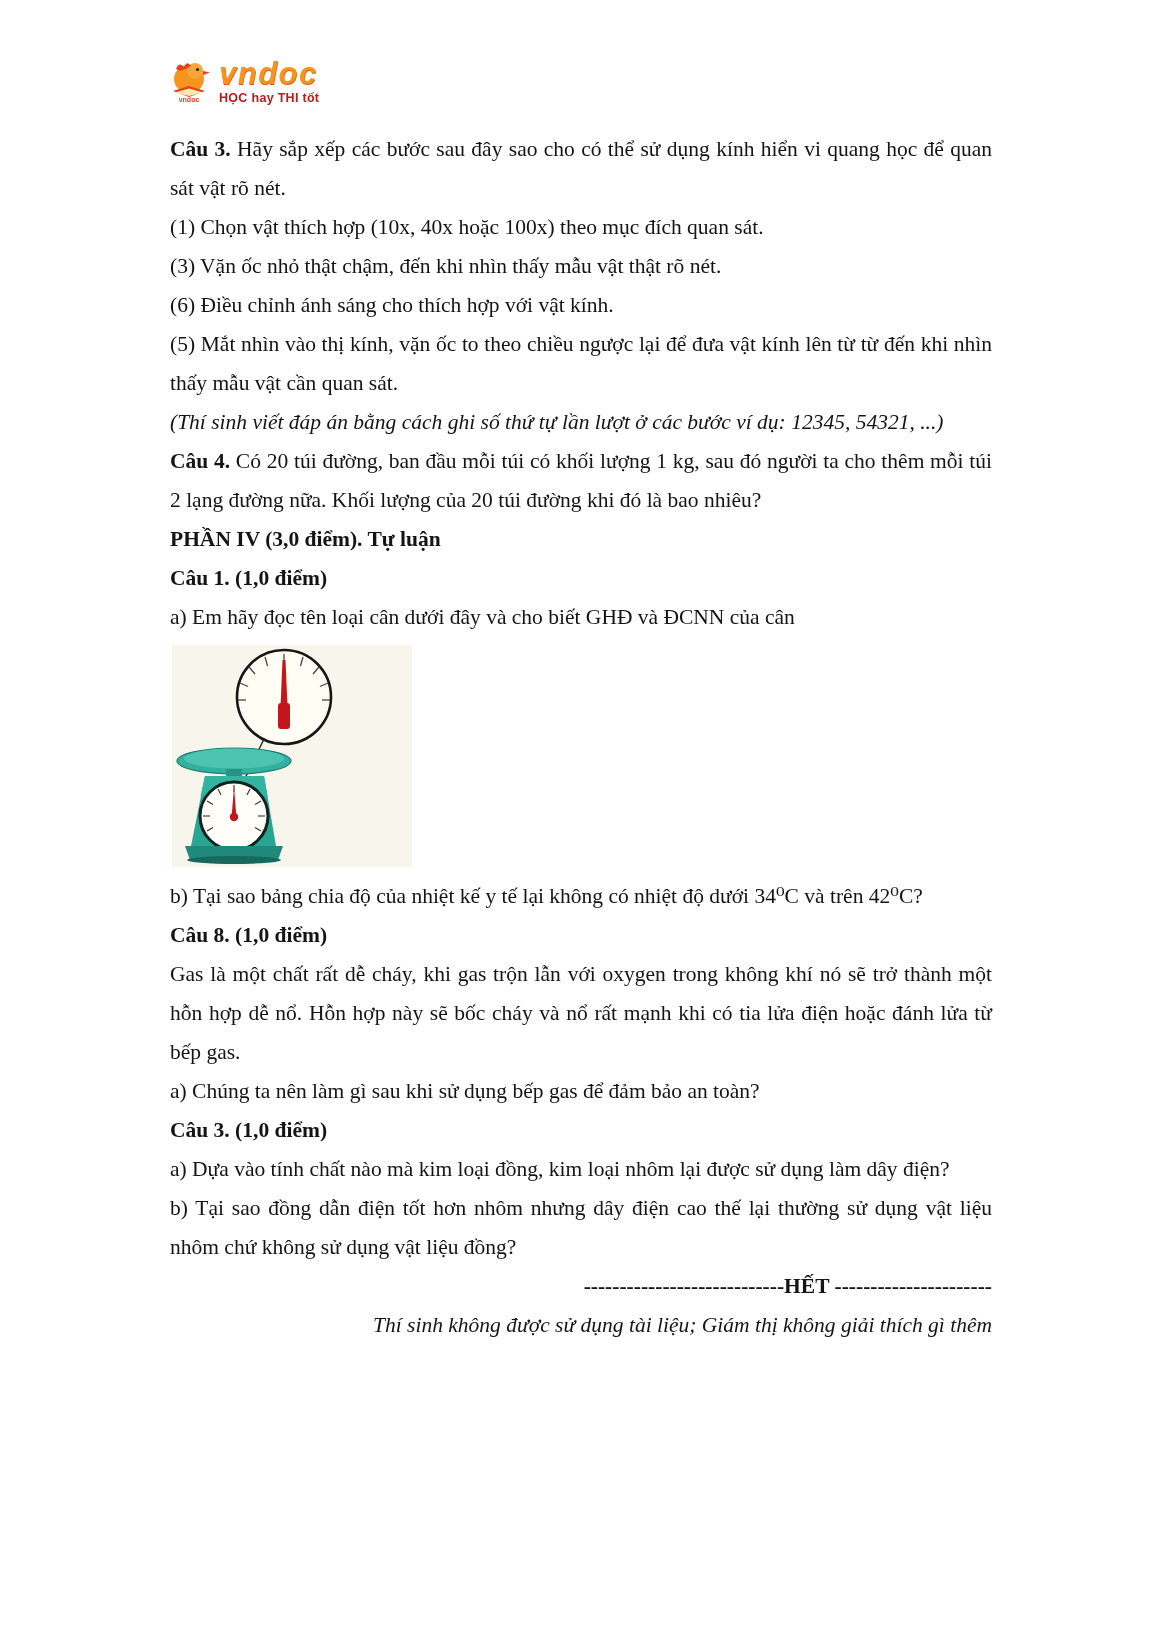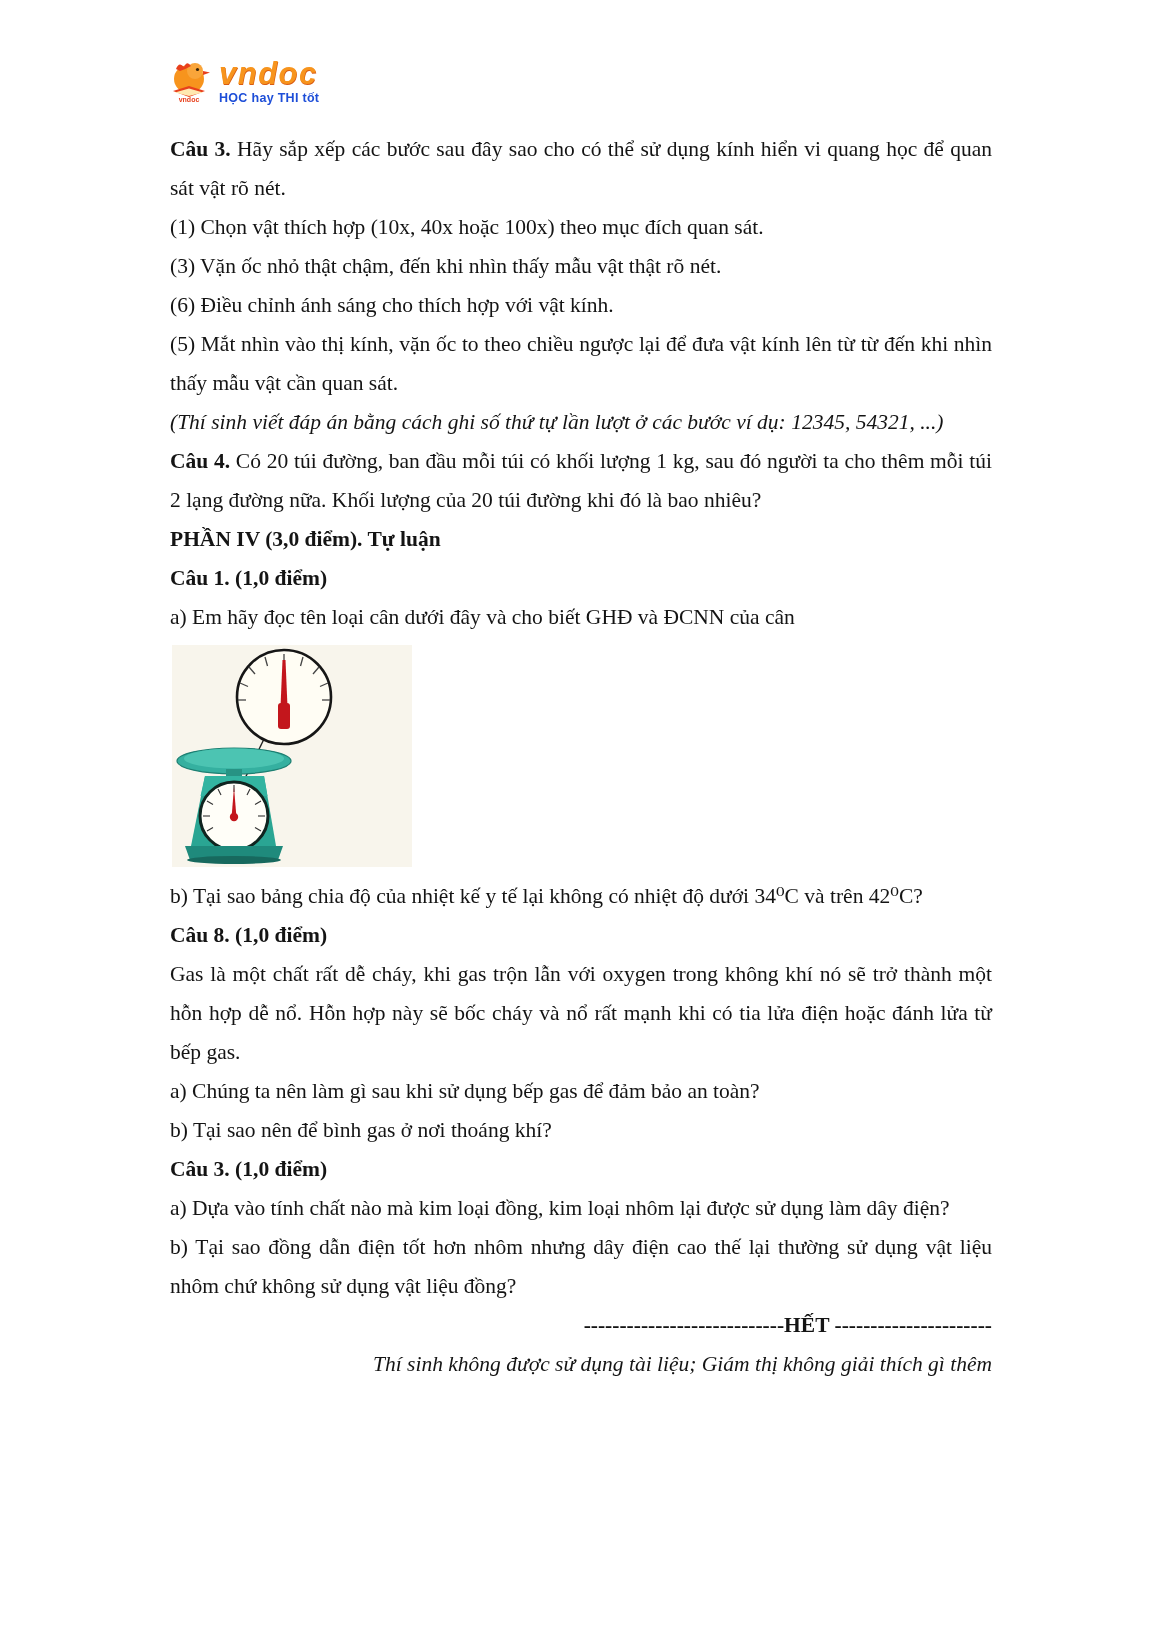--- a/index.html
+++ b/index.html
@@ -18,21 +18,21 @@
   .logo-txt { display: flex; flex-direction: column; line-height: 1; }
   .brand {
     font-family: "Liberation Sans", "DejaVu Sans", sans-serif;
     font-weight: bold; font-style: italic;
     font-size: 31px; letter-spacing: 1.5px;
     color: #f7941d;
     text-shadow: 0.5px 0.5px 0 #d95b12;
   }
   .tagline {
     font-family: "Liberation Sans", "DejaVu Sans", sans-serif;
-    font-weight: bold; font-size: 12.5px; color: #1d4ed8; margin-top: 3px; letter-spacing: 0.3px; text-align: center;
+    font-weight: bold; font-size: 12.5px; color: #b91c1c; margin-top: 3px; letter-spacing: 0.3px; text-align: center;
   }
   
   .content { position: absolute; top: 130px; left: 170px; width: 822px; }
   .para {
     margin: 0;
     font-size: 21.5px;
     line-height: 39px;
     text-align: justify;
   }
   .bold { font-weight: bold; }
@@ -132,21 +132,20 @@
         <path d="M13 201 L111 201 L106 215 L18 215 Z" fill="#1f8a7c"></path>
         <ellipse cx="62" cy="215" rx="47" ry="4" fill="#17695e"></ellipse>
       </svg>
     </div>
 
     <p class="para">b) Tại sao bảng chia độ của nhiệt kế y tế lại không có nhiệt độ dưới 34⁰C và trên 42⁰C?</p>
 
     <p class="para bold">Câu 8. (1,0 điểm)</p>
     <p class="para">Gas là một chất rất dễ cháy, khi gas trộn lẫn với oxygen trong không khí nó sẽ trở thành một hỗn hợp dễ nổ. Hỗn hợp này sẽ bốc cháy và nổ rất mạnh khi có tia lửa điện hoặc đánh lửa từ bếp gas.</p>
     <p class="para">a) Chúng ta nên làm gì sau khi sử dụng bếp gas để đảm bảo an toàn?</p>
-    <p class="para">b) Tại sao nên để bình gas ở nơi thoáng khí?</p>
 
     <p class="para bold">Câu 3. (1,0 điểm)</p>
     <p class="para">a) Dựa vào tính chất nào mà kim loại đồng, kim loại nhôm lại được sử dụng làm dây điện?</p>
     <p class="para">b) Tại sao đồng dẫn điện tốt hơn nhôm nhưng dây điện cao thế lại thường sử dụng vật liệu nhôm chứ không sử dụng vật liệu đồng?</p>
 
     <p class="para bold center">----------------------------HẾT ----------------------</p>
     <p class="para italic center">Thí sinh không được sử dụng tài liệu; Giám thị không giải thích gì thêm</p>
 
   </main>
 

